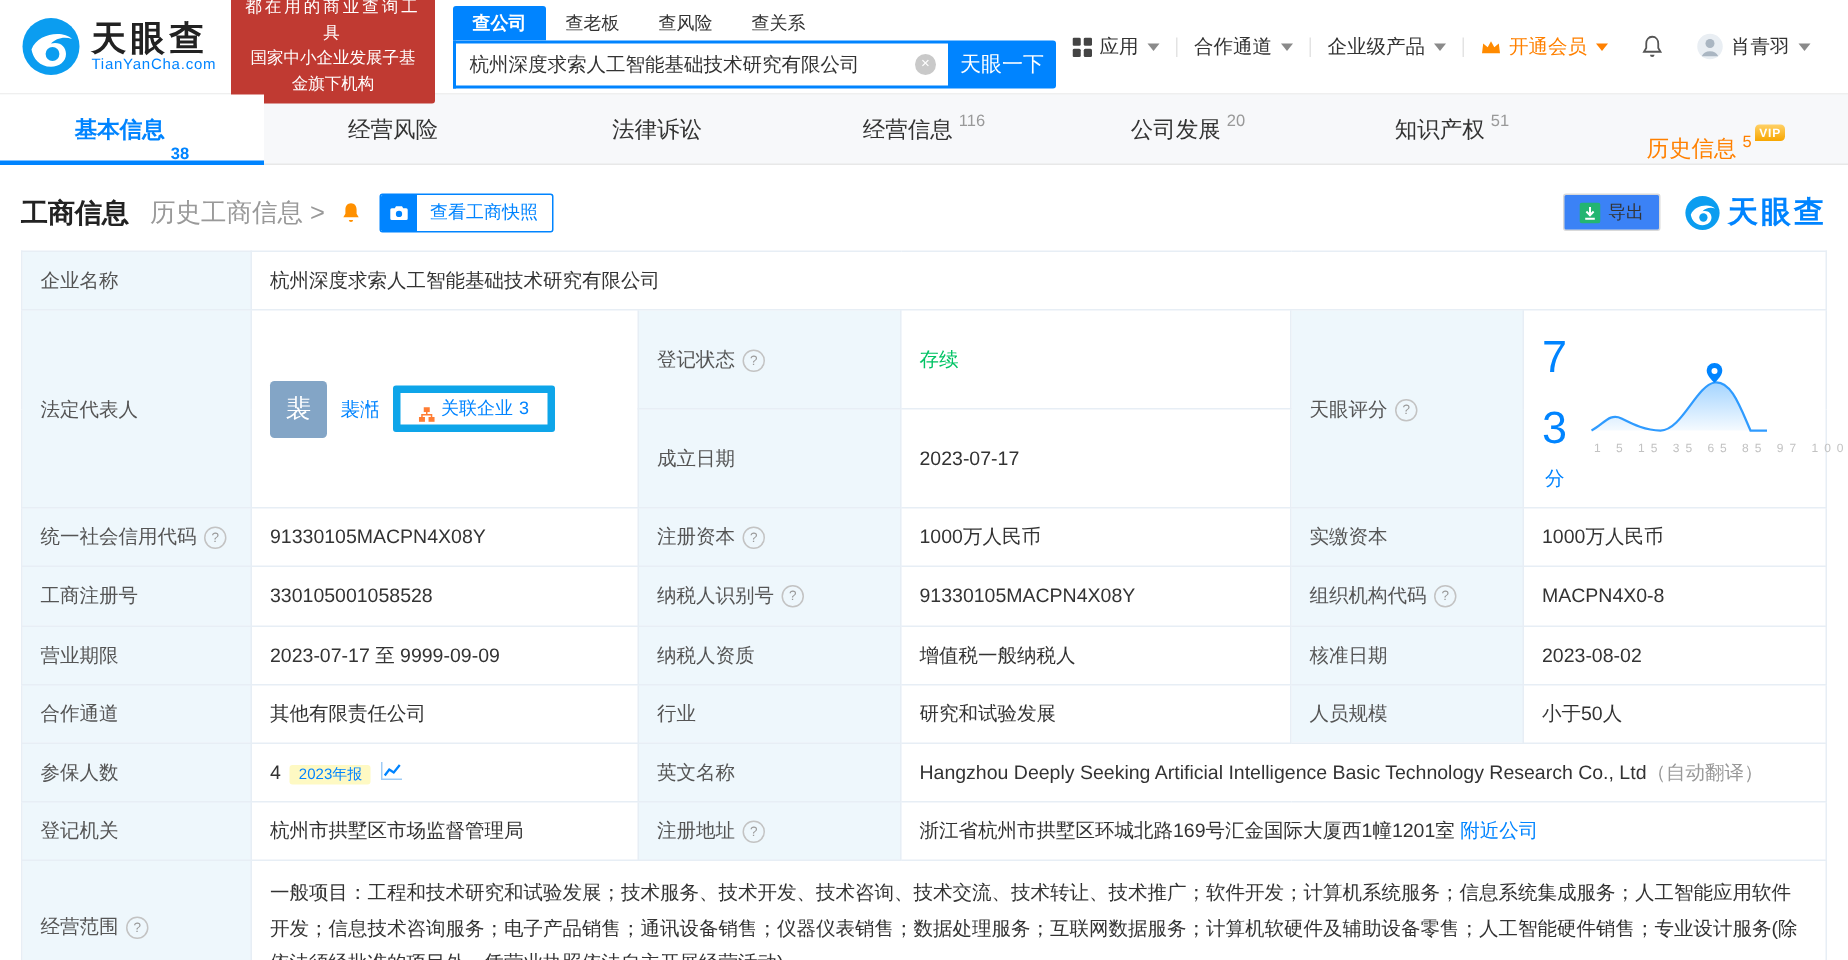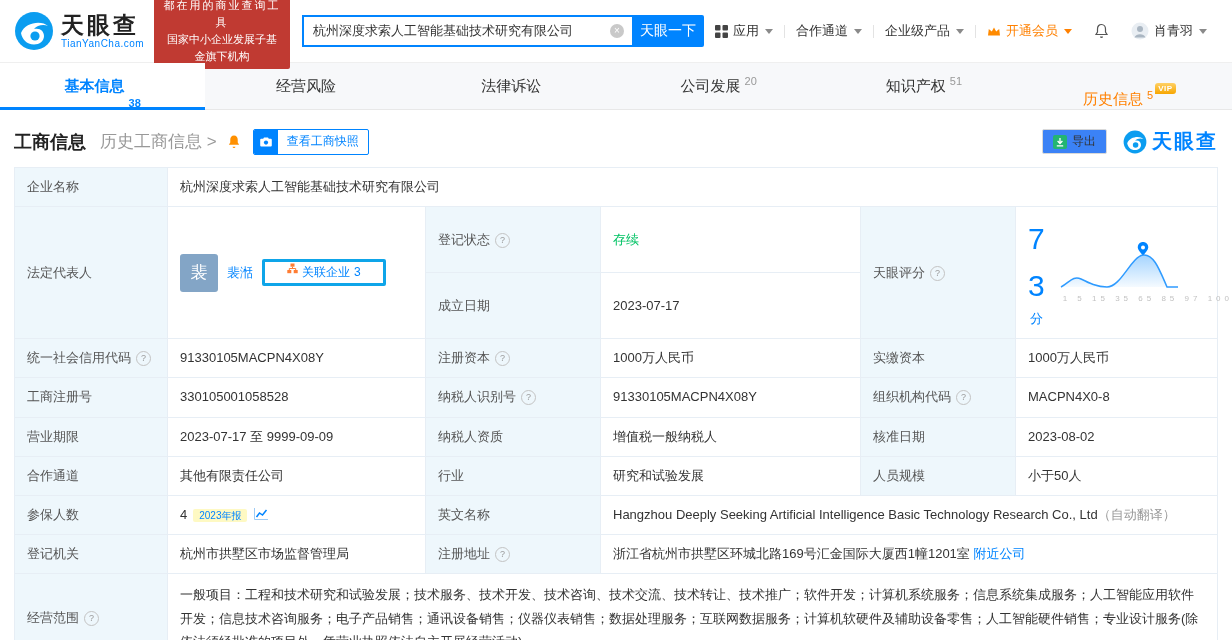--- a/index.html
+++ b/index.html
@@ -75,22 +75,22 @@
   .green{color:#00c364;}
   .gray{color:#999;}
   .blue-link{color:#0084ff;cursor:pointer;text-decoration:none;}
   .q{display:inline-block;width:13px;height:13px;border:1px solid #c3c3c3;border-radius:50%;
      color:#9a9a9a;font-size:9px;line-height:12px;text-align:center;margin-left:5px;
      vertical-align:1px;cursor:pointer;}
   .q::after{content:"?";}
   .rep-card{display:flex;align-items:center;gap:9px;}
   .avatar{width:38px;height:38px;background:#83a5c6;border-radius:3px;color:#fff;font-size:17px;
           display:flex;align-items:center;justify-content:center;cursor:pointer;flex:none;}
-  .rel-pill{display:inline-flex;align-items:flex-start;gap:4px;border:3px solid #0ea5e9;border-radius:2px;
-            padding:1px 22px;font-size:12px;color:#0084ff;cursor:pointer;white-space:nowrap;}
+  .rel-pill{display:inline-flex;align-items:flex-end;gap:4px;border:5px solid #0ea5e9;border-radius:2px;
+            padding:1px 12px;font-size:12px;color:#0084ff;cursor:pointer;white-space:nowrap;}
   .score-wrap{display:flex;align-items:center;gap:14px;}
   .score-num .n{font-size:30px;font-weight:normal;color:#0084ff;}
   .score-num .u{font-size:13px;color:#0084ff;margin-left:2px;}
   .score-chart{display:flex;flex-direction:column;}
   .ticks{font-size:8px;color:#c2c2c2;letter-spacing:4px;padding-left:4px;white-space:nowrap;}
   .report-tag{background:#fef9c3;color:#0084ff;font-size:10px;padding:1px 6px;border-radius:2px;
               margin:0 6px;cursor:pointer;}
   .trend{display:inline-flex;vertical-align:-2px;cursor:pointer;}
 </style>
 </head>
@@ -108,20 +108,26 @@
       <div class="en">TianYanCha.com</div>
     </div>
   </div>
 
   <div class="slogan">
     <div class="l1">都在用的商业查询工具</div>
     <div class="l2">国家中小企业发展子基金旗下机构</div>
   </div>
 
   <div class="search-wrap">
+    <div class="search-tabs">
+      <span class="search-tab active">查公司</span>
+      <span class="search-tab">查老板</span>
+      <span class="search-tab">查风险</span>
+      <span class="search-tab">查关系</span>
+    </div>
     <div class="search-row">
       <input class="search-input" value="杭州深度求索人工智能基础技术研究有限公司" style="">
       <span class="clear-icon"></span>
       <button class="search-btn">天眼一下</button>
     </div>
   </div>
 
   <nav class="top-nav">
     <div class="item">
       <svg width="13" height="13" viewBox="0 0 13 13">
@@ -174,20 +180,24 @@
     <span>基本信息</span>
       <span class="count">38</span>
   </div>
   <div class="page-tab">
     <span>经营风险</span>
       <span class="count"></span>
   </div>
   <div class="page-tab">
     <span>法律诉讼</span>
       <span class="count"></span>
+  </div>
+  <div class="page-tab">
+    <span>经营信息</span>
+      <span class="count">116</span>
   </div>
   <div class="page-tab">
     <span>公司发展</span>
       <span class="count">20</span>
   </div>
   <div class="page-tab">
     <span>知识产权</span>
       <span class="count">51</span>
   </div>
   <div class="page-tab vip">

